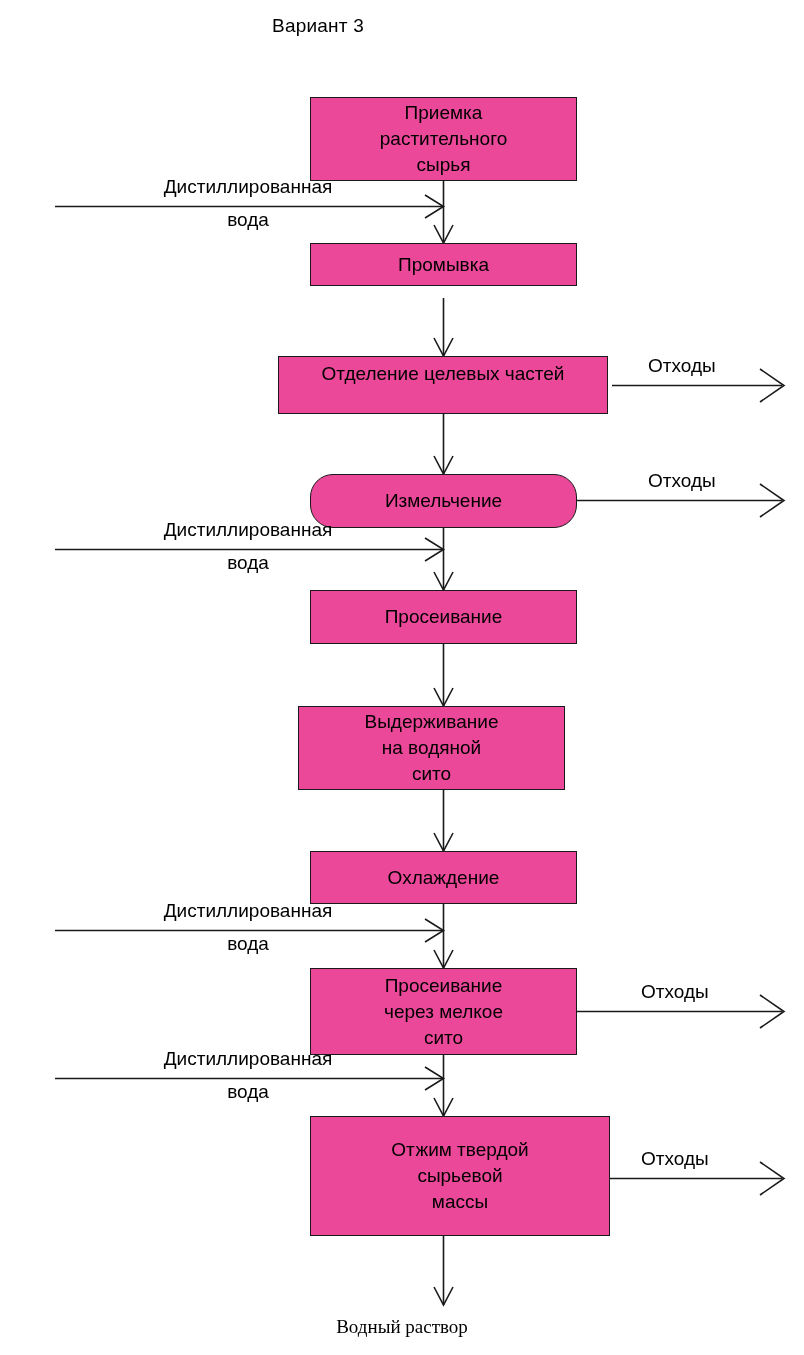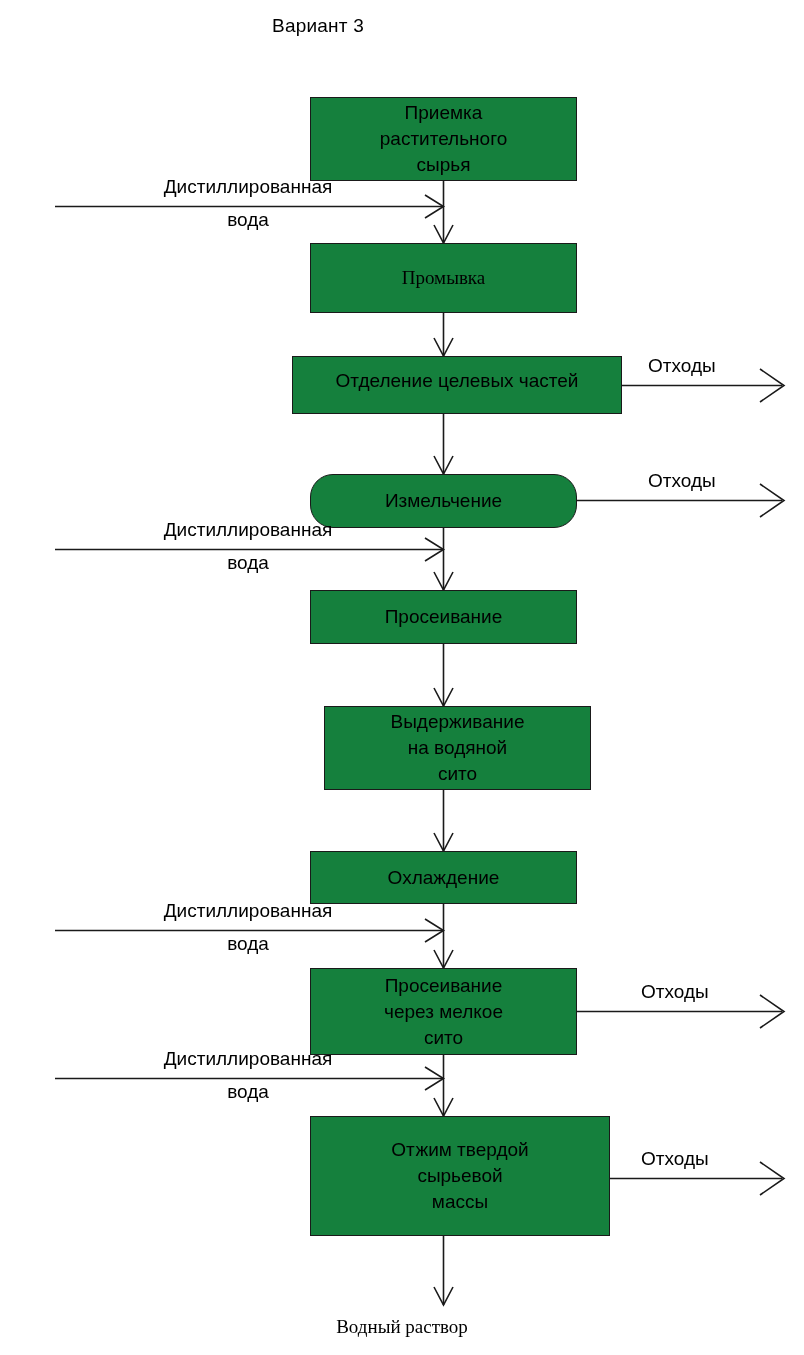--- a/index.html
+++ b/index.html
@@ -31,21 +31,21 @@
     top: 15px;
     width: 636px;
     text-align: center;
     font-size: 19px;
     letter-spacing: 0.2px;
   }
   .node-box {
     position: absolute;
     box-sizing: border-box;
     border: 1.4px solid #1a1a1a;
-    background: #15803d;
+    background: #ec4899;
     display: flex;
     align-items: center;
     justify-content: center;
     text-align: center;
     font-size: 19px;
     line-height: 26px;
     padding: 2px 6px;
   }
   .node-box span {
     display: block;
@@ -131,37 +131,37 @@
   </svg>
 
   <div class="node-box" style="left:310px; top:97px; width:267px; height:84px;">
     <span>
       <span>Приемка</span>
       <span>растительного</span>
       <span>сырья</span>
     </span>
   </div>
 
-  <div class="node-box" style="left:310px; top:243px; width:267px; height:70px;font-family:Liberation Serif, serif;">
+  <div class="node-box" style="left:310px; top:243px; width:267px; height:43px;">
     <span>Промывка</span>
   </div>
 
-  <div class="node-box" style="left:292px; top:356px; width:330px; height:58px; align-items:flex-start; padding-top:11px;">
+  <div class="node-box" style="left:278px; top:356px; width:330px; height:58px; align-items:flex-start; padding-top:4px;">
     <span>Отделение целевых частей</span>
   </div>
 
   <div class="node-box" style="left:310px; top:474px; width:267px; height:54px;border-radius:23px;">
     <span>Измельчение</span>
   </div>
 
   <div class="node-box" style="left:310px; top:590px; width:267px; height:54px;">
     <span>Просеивание</span>
   </div>
 
-  <div class="node-box" style="left:324px; top:706px; width:267px; height:84px;">
+  <div class="node-box" style="left:298px; top:706px; width:267px; height:84px;">
     <span>
       <span>Выдерживание</span>
       <span>на водяной</span>
       <span>сито</span>
     </span>
   </div>
 
   <div class="node-box" style="left:310px; top:851px; width:267px; height:53px;">
     <span>Охлаждение</span>
   </div>

